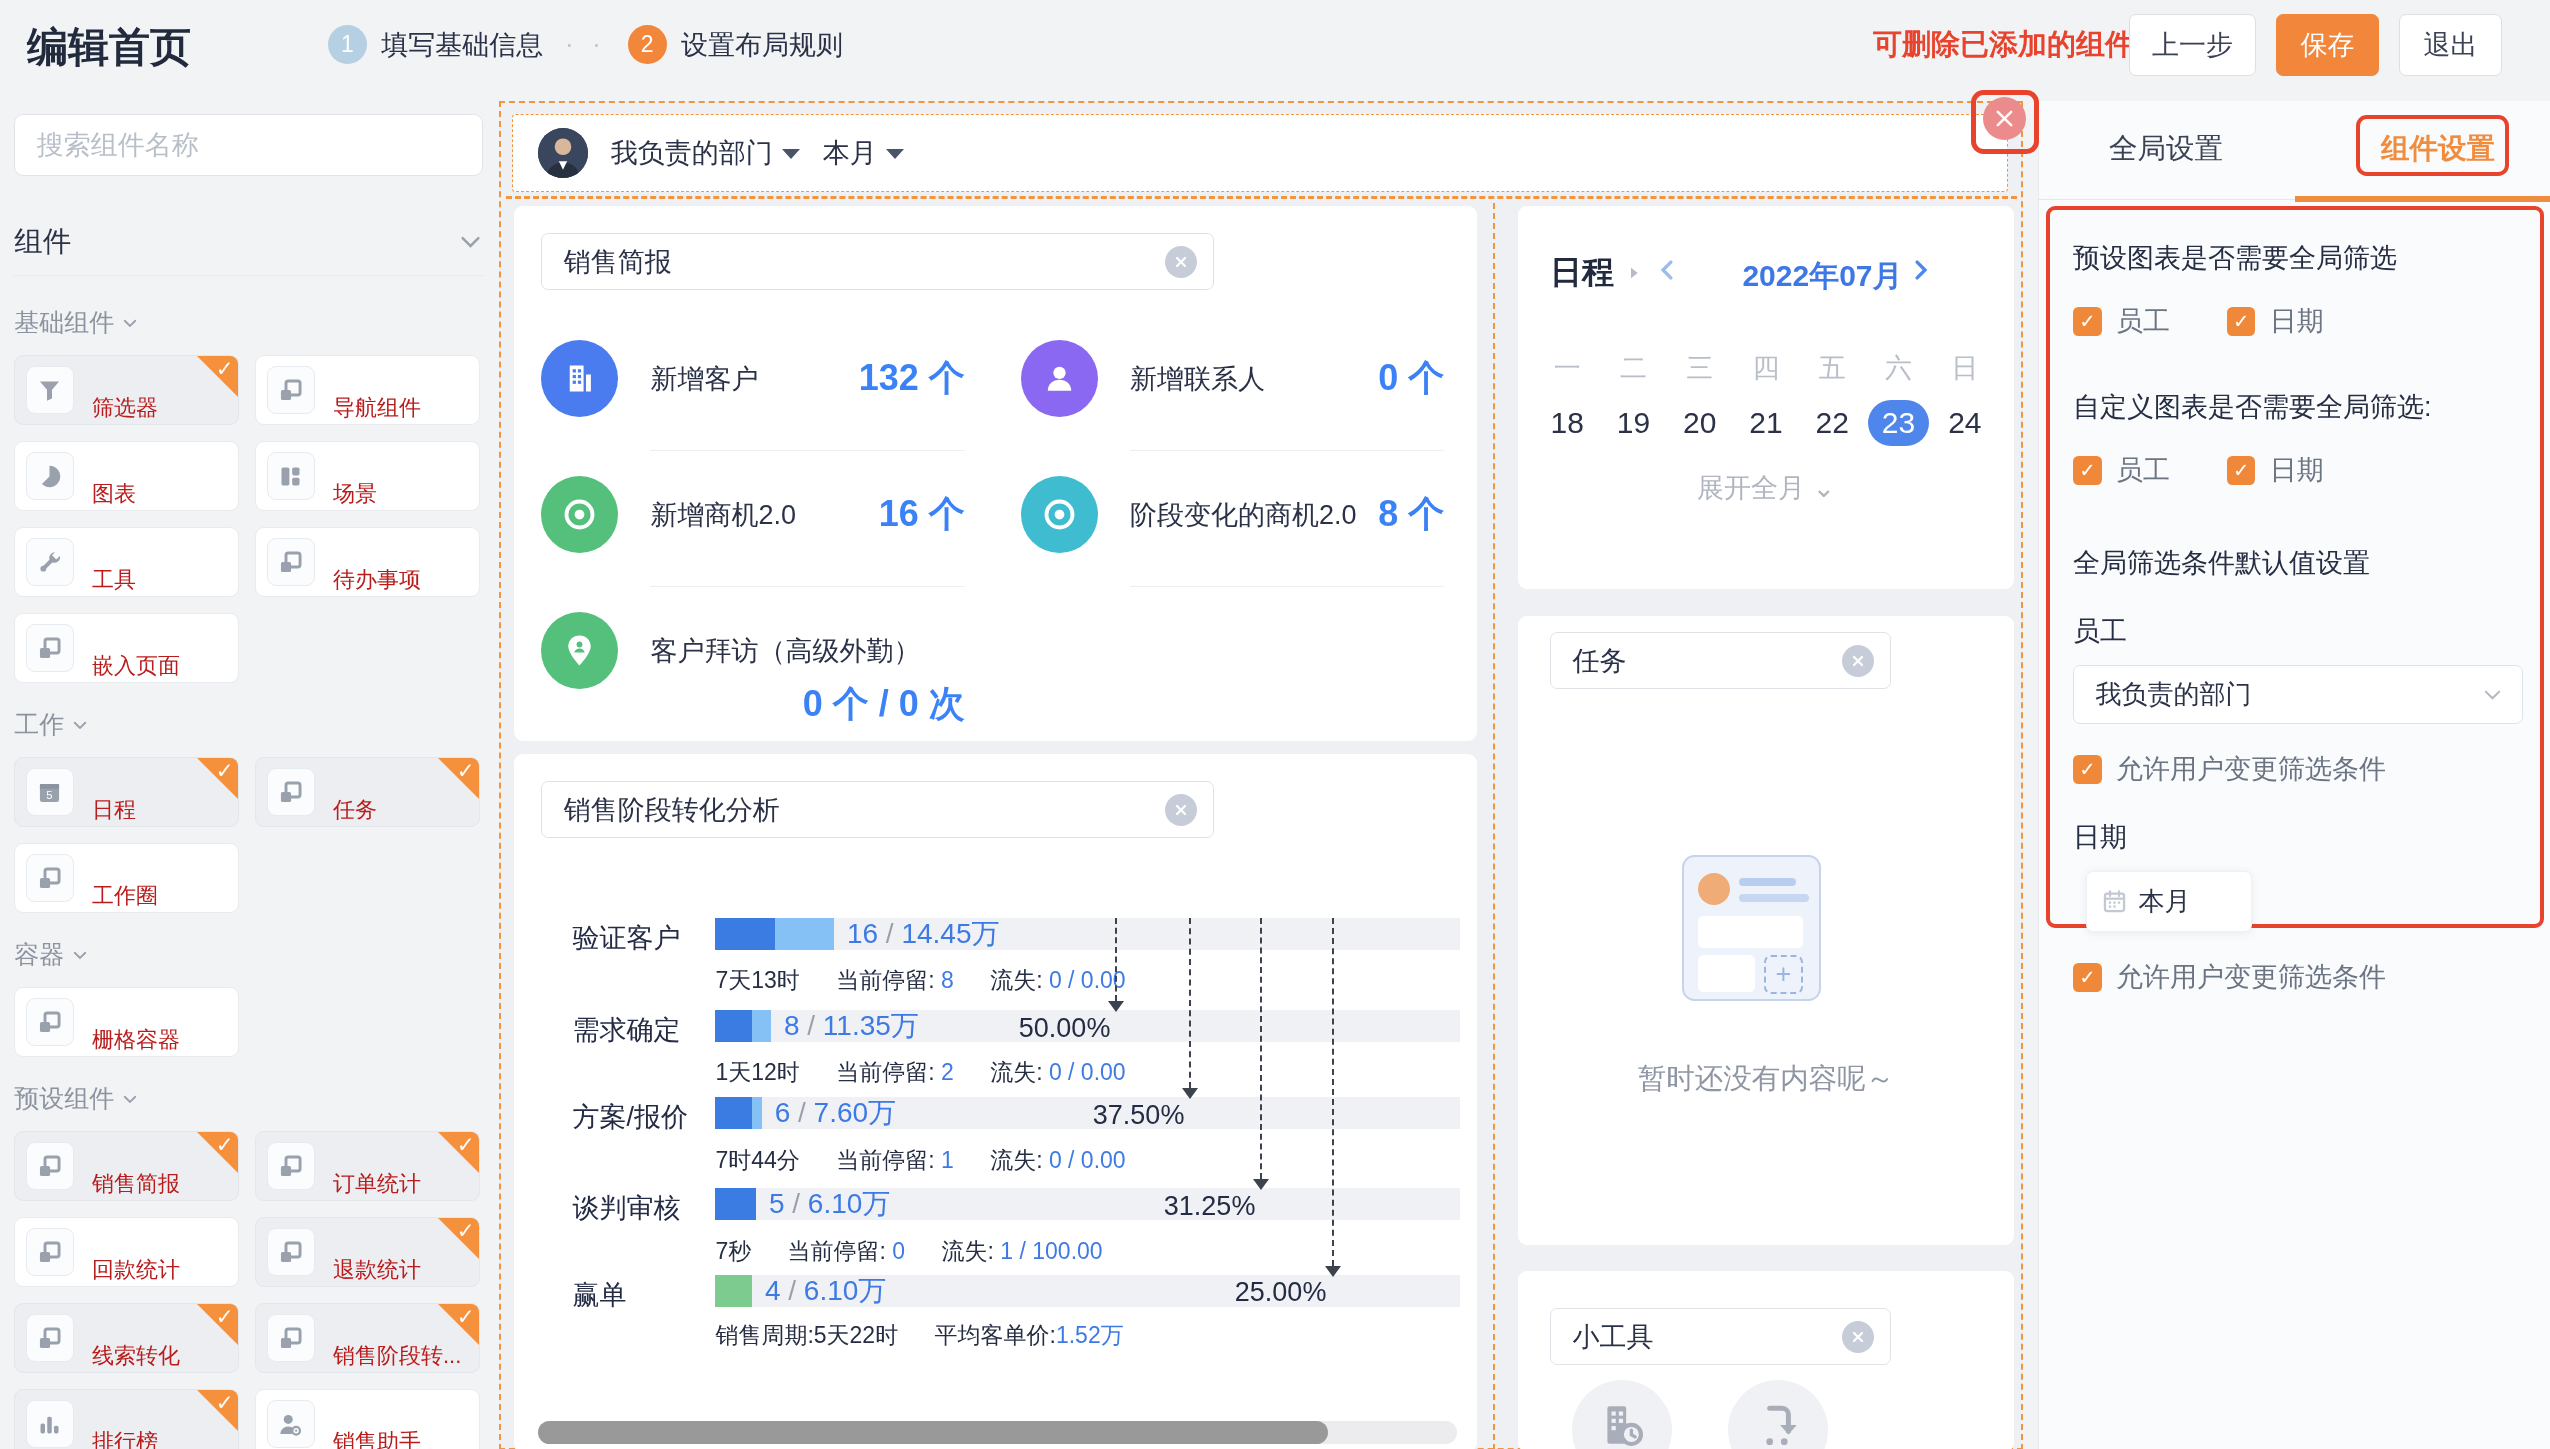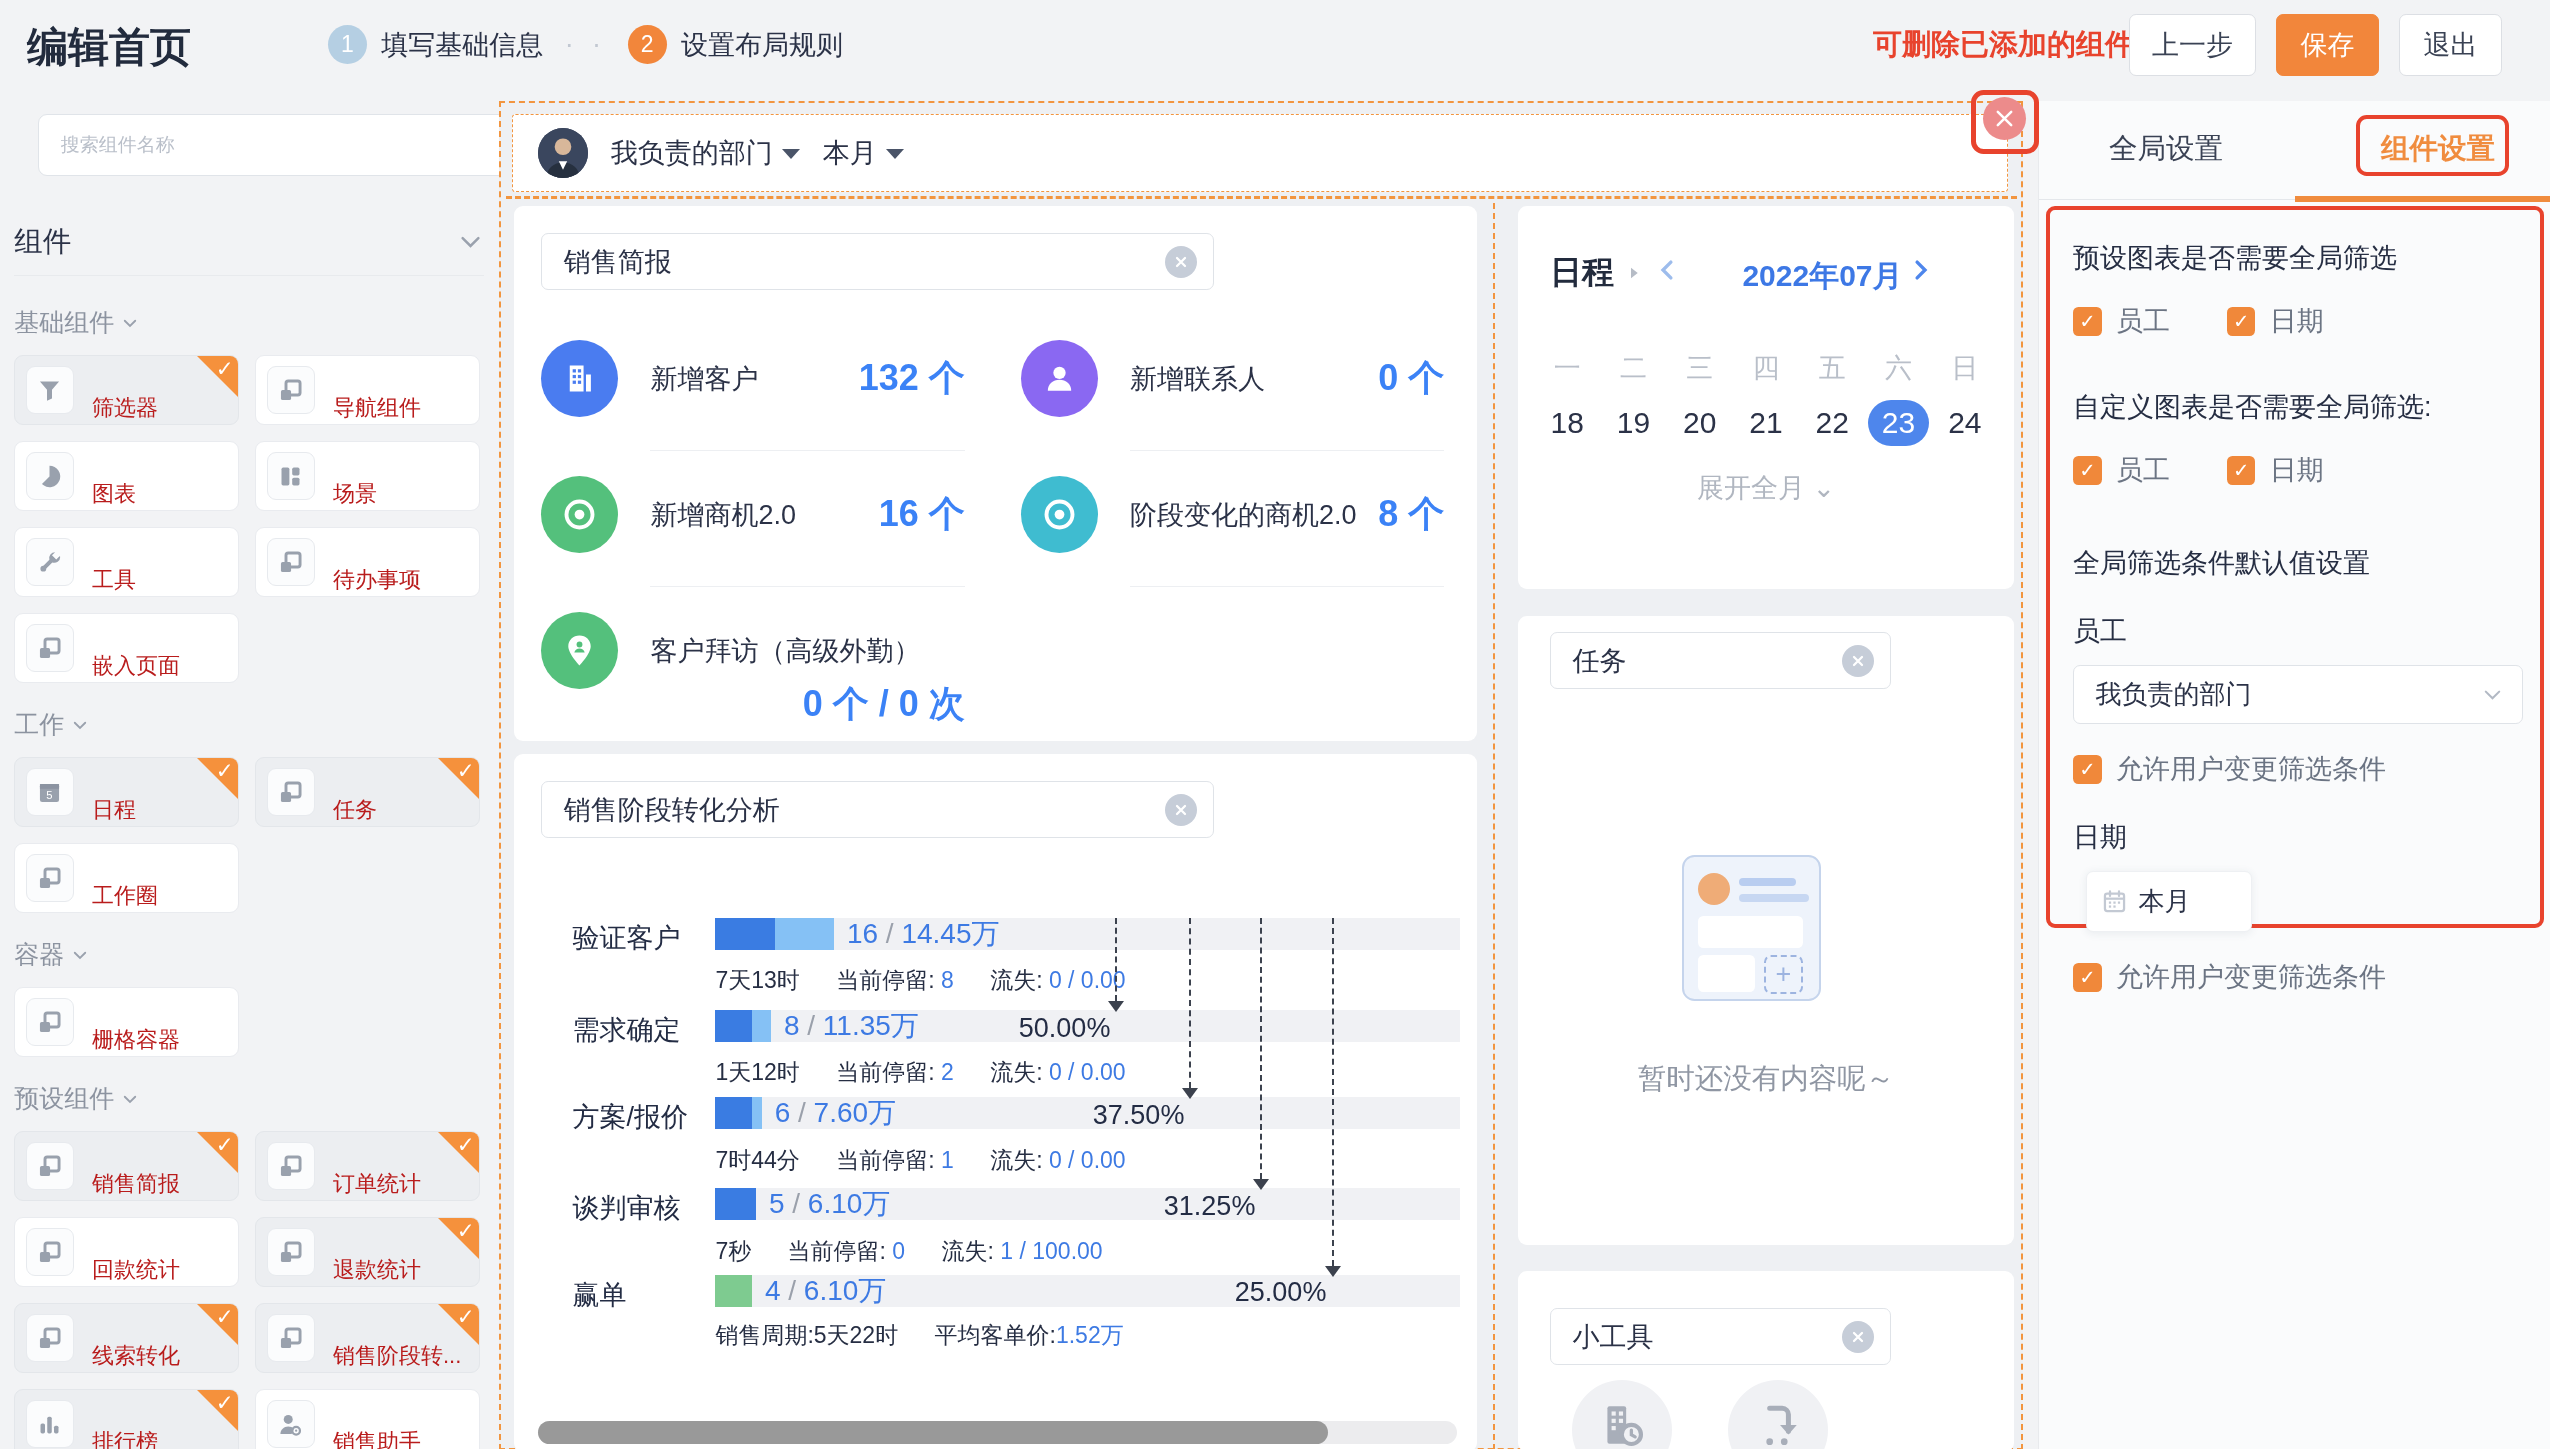--- a/index.html
+++ b/index.html
@@ -20,21 +20,21 @@
   .hbtn { position:absolute; top:14.3px; height:62px; border-radius:7.1px; font-size:27px;
     display:flex; align-items:center; justify-content:center; cursor:pointer;
     background:#fff; border:1.8px solid #dcdfe4; color:#3a4254; }
   #btn-prev { left:2129px; width:127px; }
   #btn-save { left:2276px; width:103px; background:#f2863b; border-color:#f2863b; color:#fff; }
   #btn-exit { left:2399px; width:103px; }
 
   
   #sidebar { position:absolute; left:0; top:89px; width:498px; height:1361px; padding:25px 14.3px 0 14.3px; }
   .search { width:469px; height:62px; background:#fff; border:1.8px solid #e0e4e9; border-radius:9px;
-    font-size:19px; color:#2b3247; padding:0 21.4px; outline:none; margin-bottom:32px;margin-left:24px; }
+    font-size:27px; color:#2b3247; padding:0 21.4px; outline:none; margin-bottom:32px; }
   .search::placeholder { color:#b9bfc9; }
   .panel-head { height:68px; display:flex; align-items:center; justify-content:space-between;
     border-bottom:1.8px solid #e8eaed; margin-bottom:30px; }
   .panel-head span { font-size:28.5px; color:#2b3247; }
   .sec-head { display:flex; align-items:center; gap:7px; font-size:25px; color:#8c93a0; margin-bottom:16px; }
   .cards { display:grid; grid-template-columns:225px 225px; gap:16px; margin-bottom:25px; }
   .card { position:relative; height:70px; background:#fff; border:1.8px solid #e9ebef; border-radius:9px;
     display:flex; align-items:center; gap:18px; padding-left:10.7px; overflow:hidden; cursor:pointer; }
   .card.sel { background:#eceef1; border-color:#e3e6ea; }
   .card.sel::before { content:""; position:absolute; top:0; right:0;

